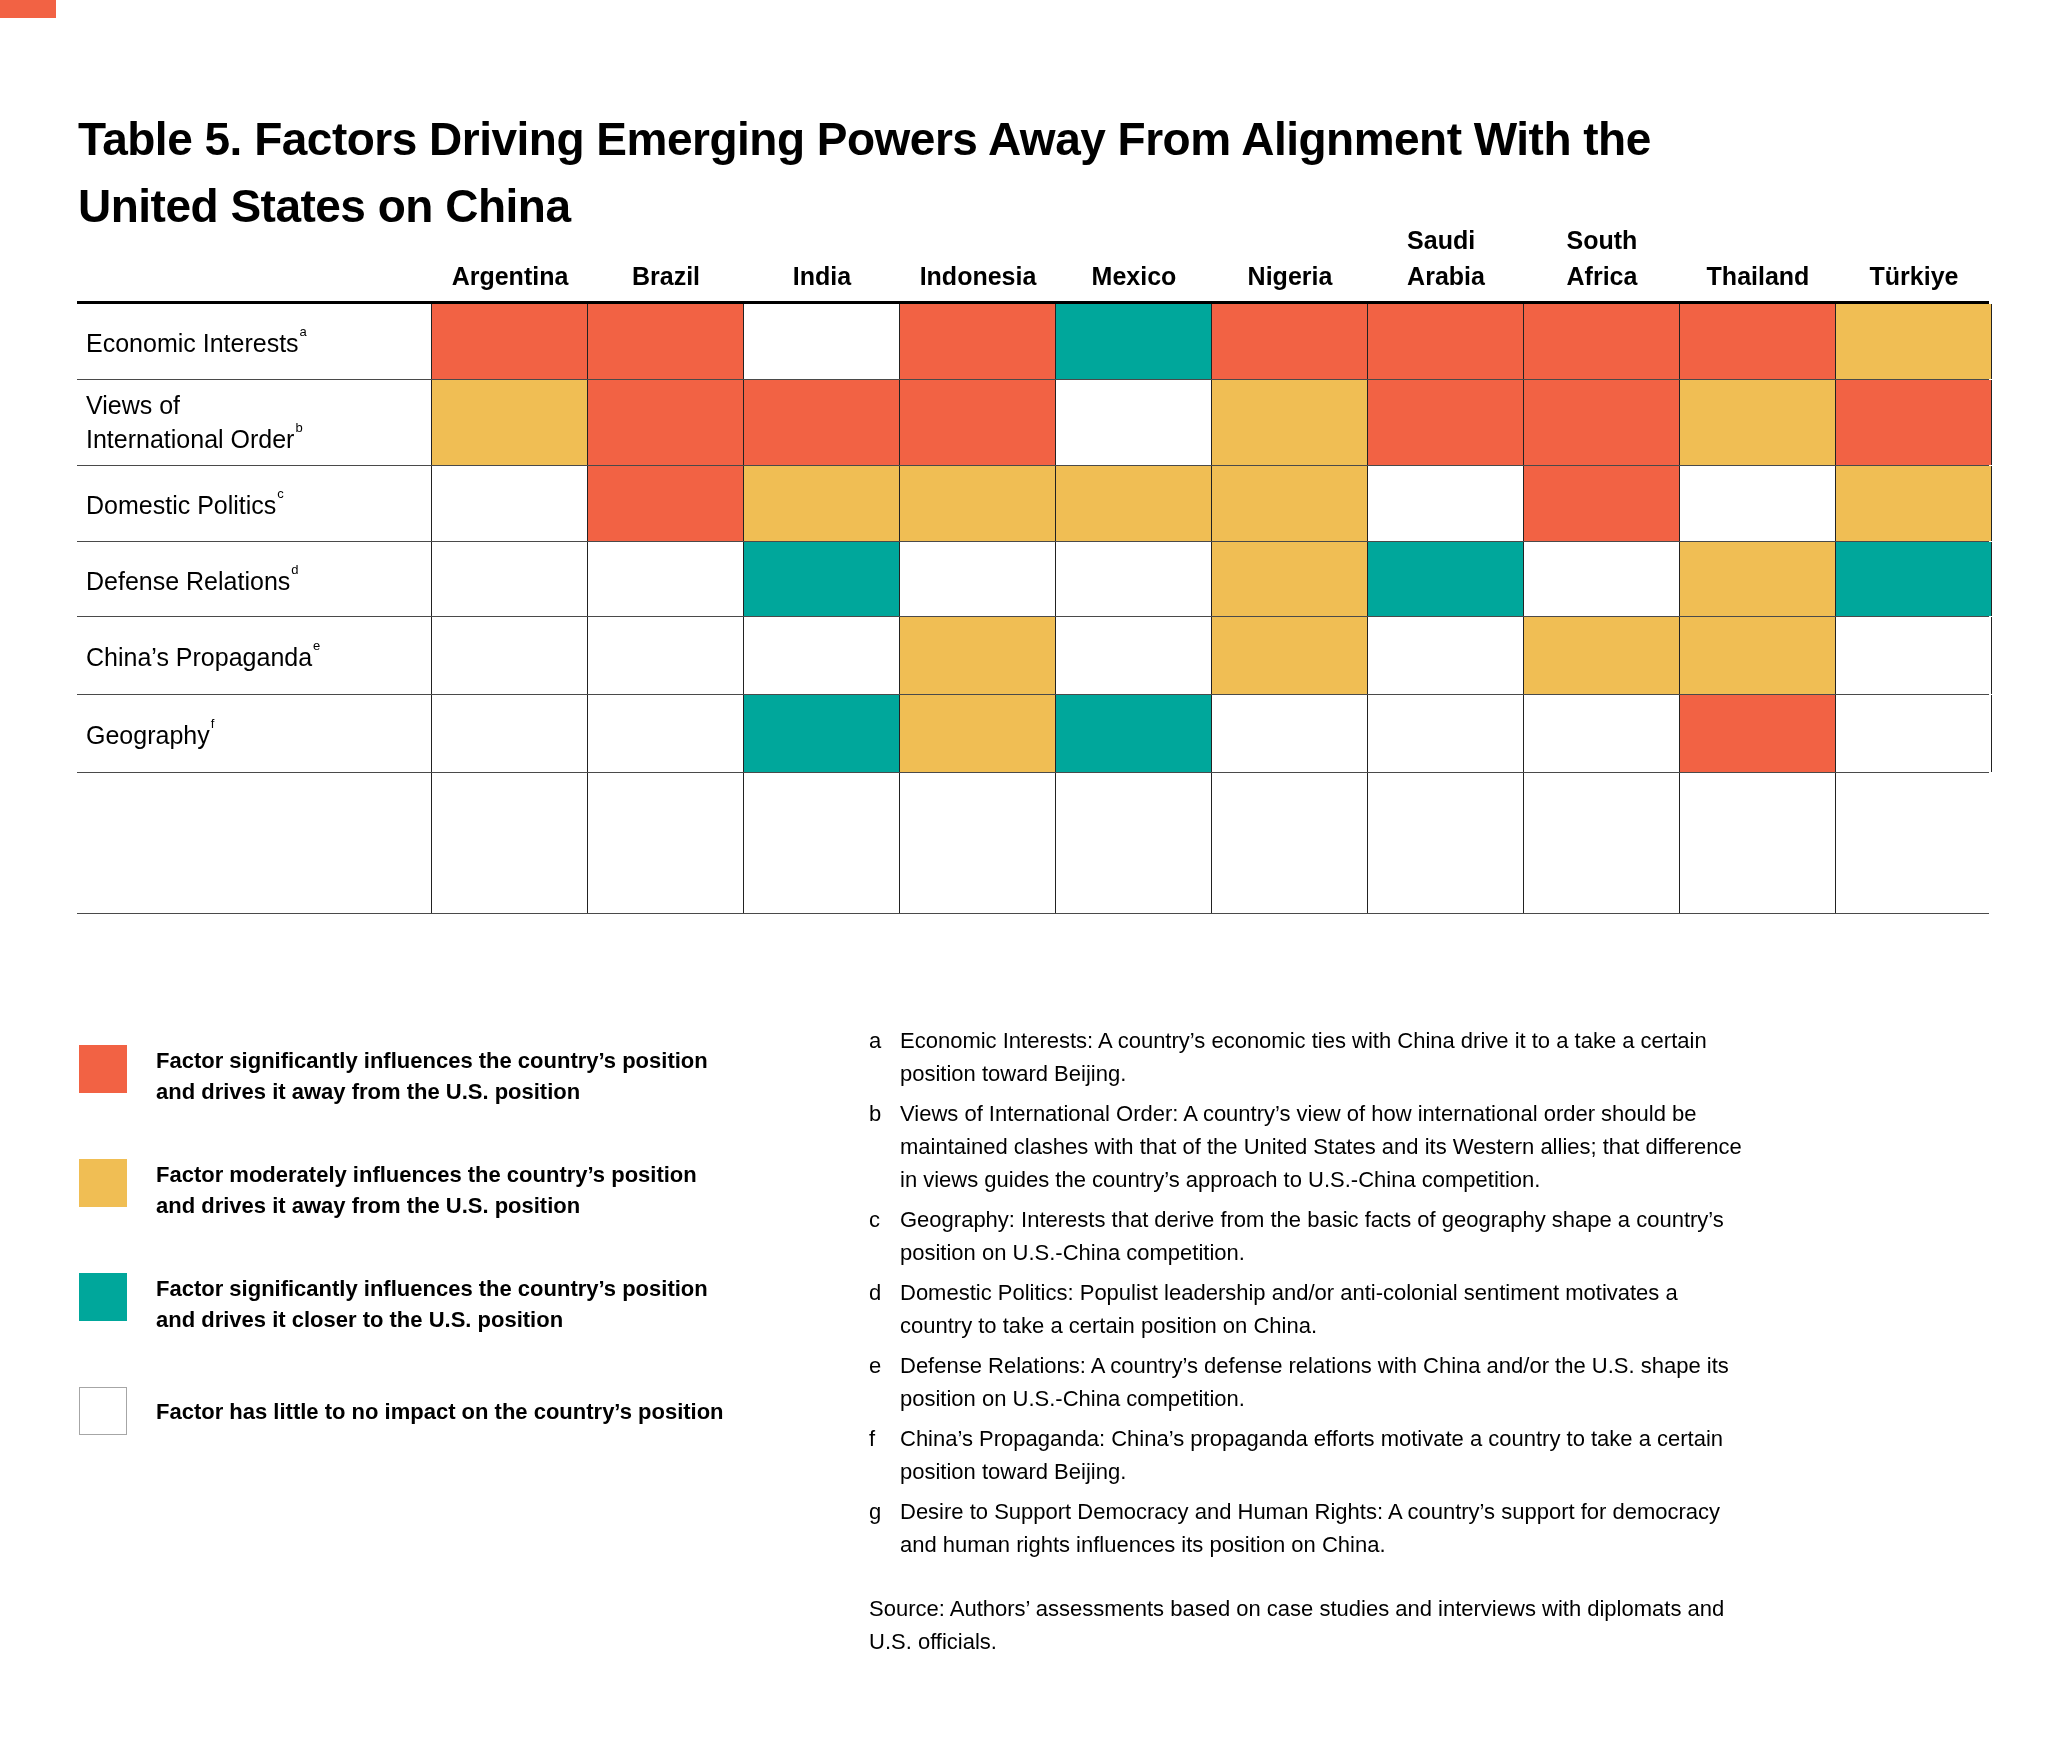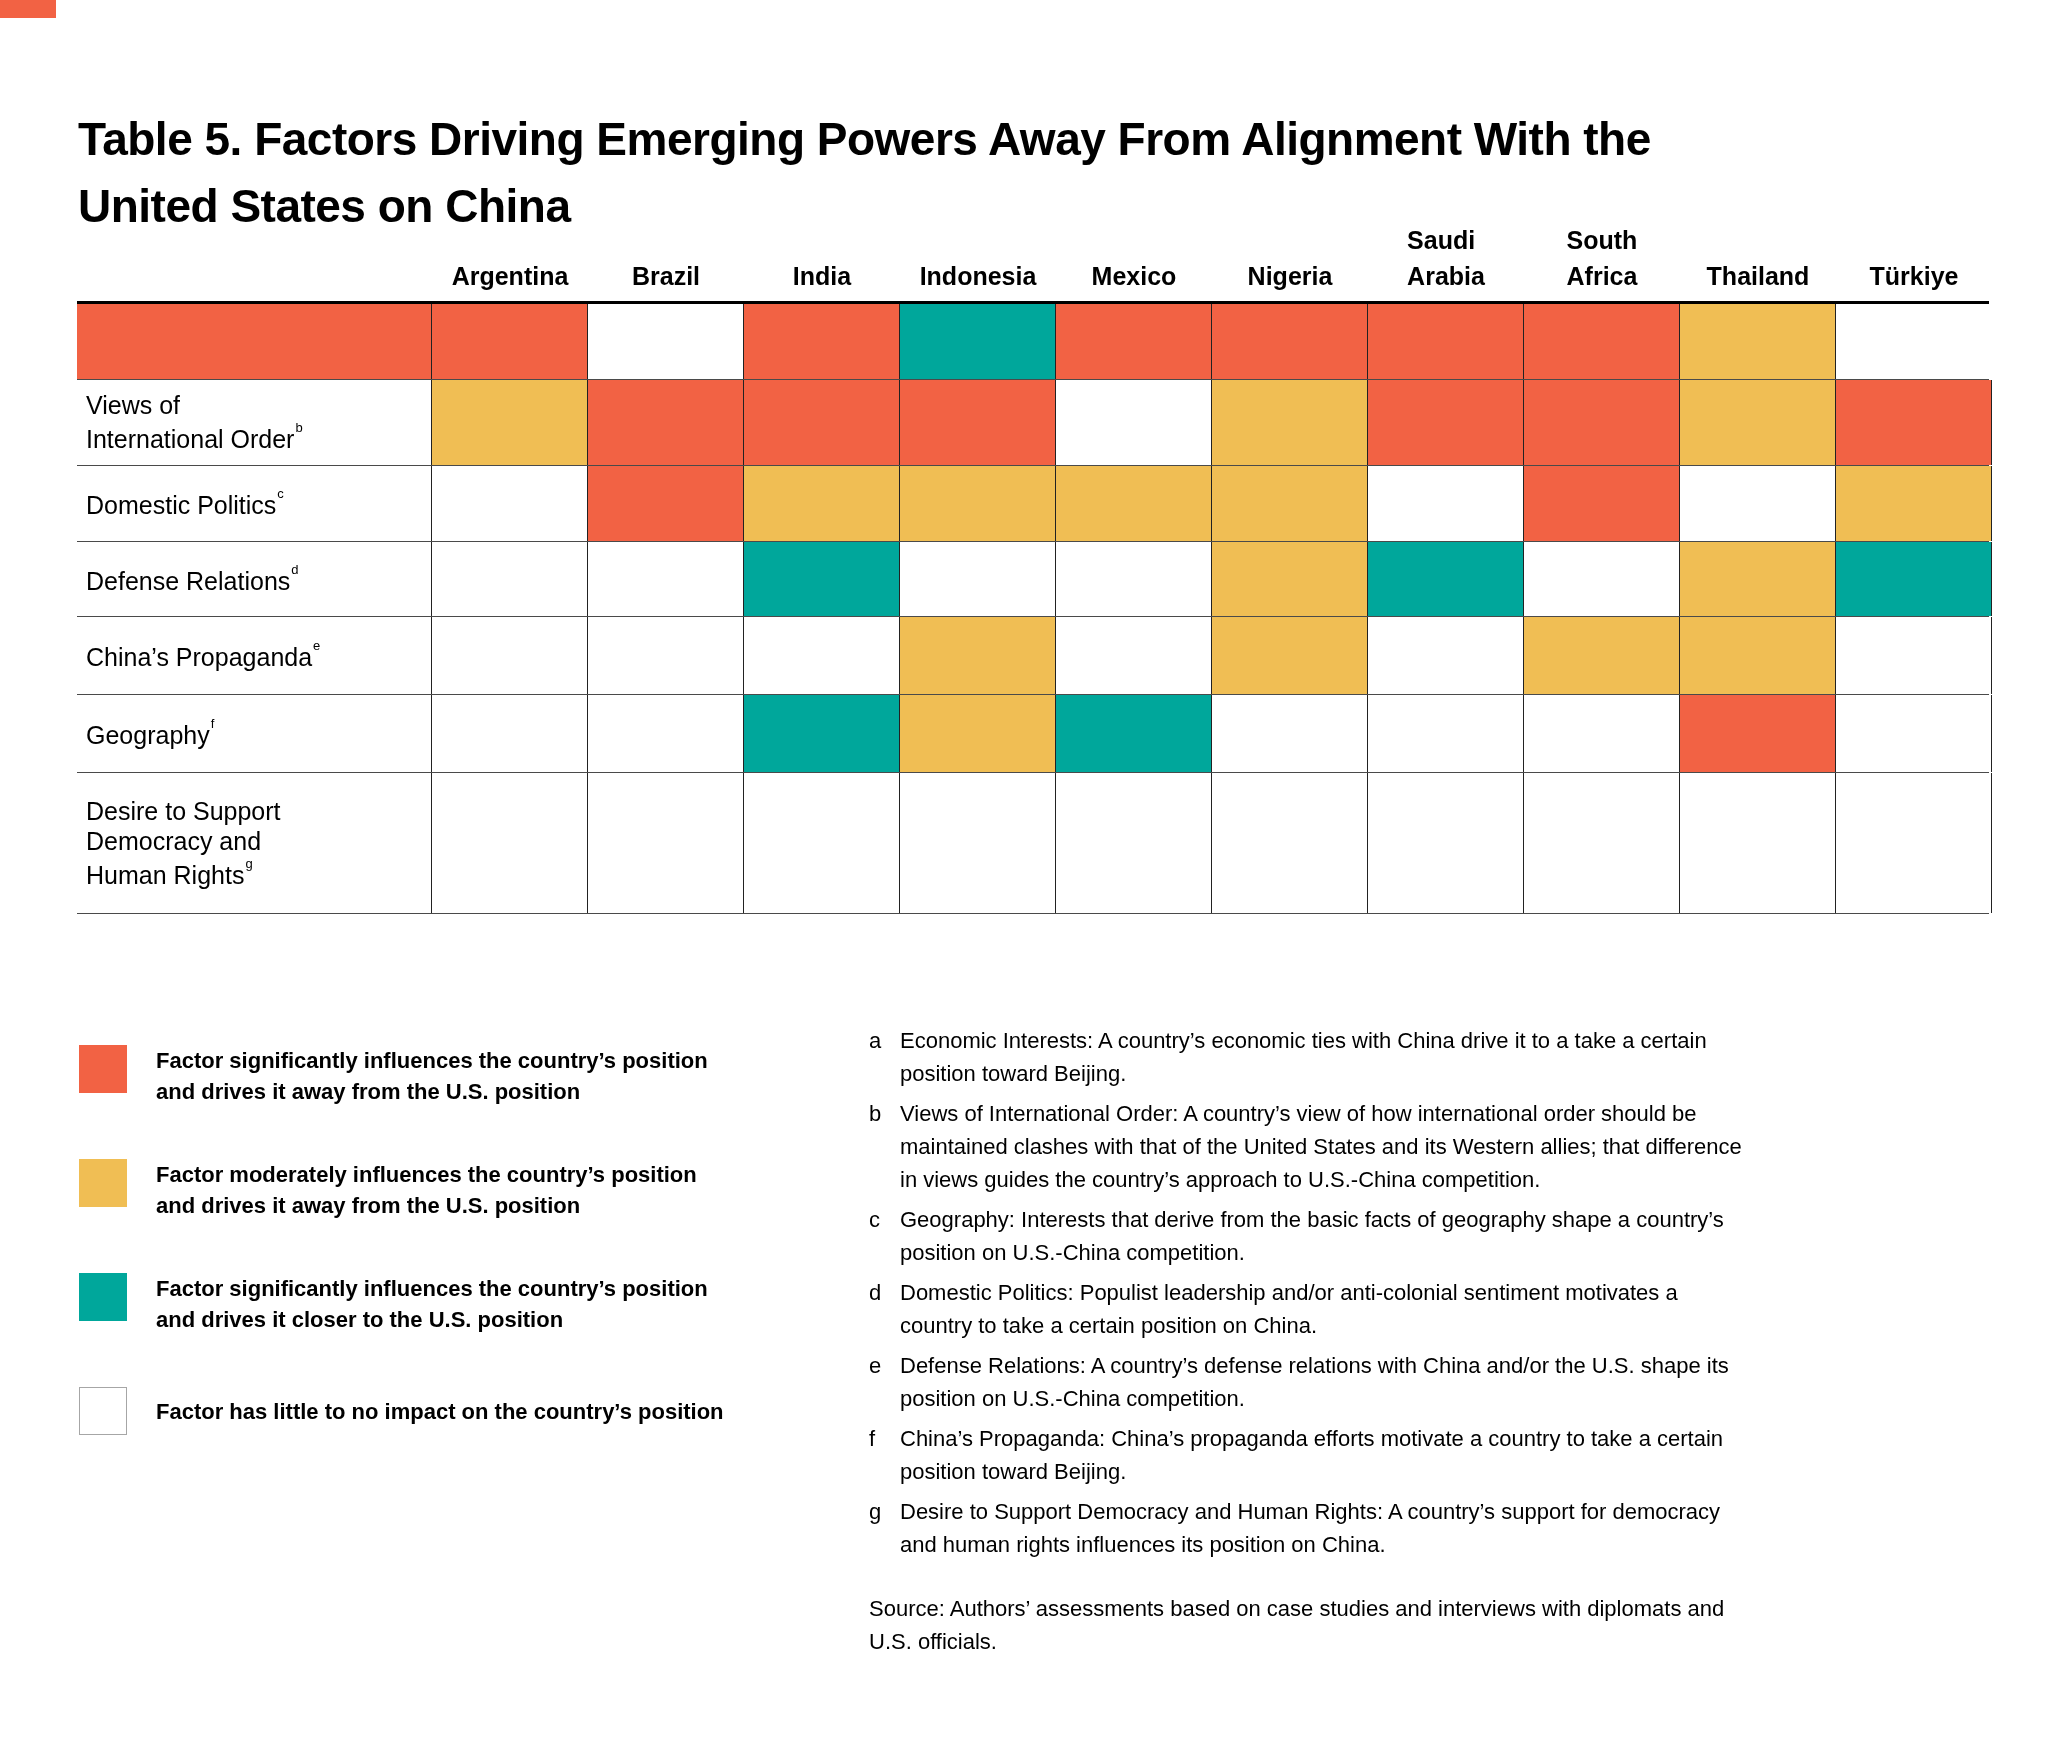--- a/index.html
+++ b/index.html
@@ -85,20 +85,23 @@
       </div>
       <div class="hcell">
         <span class="hlabel">Thailand</span>
       </div>
       <div class="hcell">
         <span class="hlabel">Türkiye</span>
       </div>
     </div>
   <div class="tbody" id="table-body">
       <div class="brow" style="height: 76px;">
+        <div class="lcell">
+          <span class="txt">Economic Interests<sup class="fn">a</sup></span>
+        </div>
         <div class="ccell" style="background: rgb(242, 98, 68);"></div>
         <div class="ccell" style="background: rgb(242, 98, 68);"></div>
         <div class="ccell" style="background: rgb(255, 255, 255);"></div>
         <div class="ccell" style="background: rgb(242, 98, 68);"></div>
         <div class="ccell" style="background: rgb(0, 167, 155);"></div>
         <div class="ccell" style="background: rgb(242, 98, 68);"></div>
         <div class="ccell" style="background: rgb(242, 98, 68);"></div>
         <div class="ccell" style="background: rgb(242, 98, 68);"></div>
         <div class="ccell" style="background: rgb(242, 98, 68);"></div>
         <div class="ccell" style="background: rgb(240, 190, 84);"></div>
@@ -173,25 +176,20 @@
         <div class="ccell" style="background: rgb(0, 167, 155);"></div>
         <div class="ccell" style="background: rgb(240, 190, 84);"></div>
         <div class="ccell" style="background: rgb(0, 167, 155);"></div>
         <div class="ccell" style="background: rgb(255, 255, 255);"></div>
         <div class="ccell" style="background: rgb(255, 255, 255);"></div>
         <div class="ccell" style="background: rgb(255, 255, 255);"></div>
         <div class="ccell" style="background: rgb(242, 98, 68);"></div>
         <div class="ccell" style="background: rgb(255, 255, 255);"></div>
       </div>
       <div class="brow" style="height: 141px;">
-        <div class="lcell">
-          <span class="txt">Desire to Support
-Democracy and
-Human Rights<sup class="fn">g</sup></span>
-        </div>
         <div class="ccell" style="background: rgb(255, 255, 255);"></div>
         <div class="ccell" style="background: rgb(255, 255, 255);"></div>
         <div class="ccell" style="background: rgb(255, 255, 255);"></div>
         <div class="ccell" style="background: rgb(255, 255, 255);"></div>
         <div class="ccell" style="background: rgb(255, 255, 255);"></div>
         <div class="ccell" style="background: rgb(255, 255, 255);"></div>
         <div class="ccell" style="background: rgb(255, 255, 255);"></div>
         <div class="ccell" style="background: rgb(255, 255, 255);"></div>
         <div class="ccell" style="background: rgb(255, 255, 255);"></div>
         <div class="ccell" style="background: rgb(255, 255, 255);"></div>

